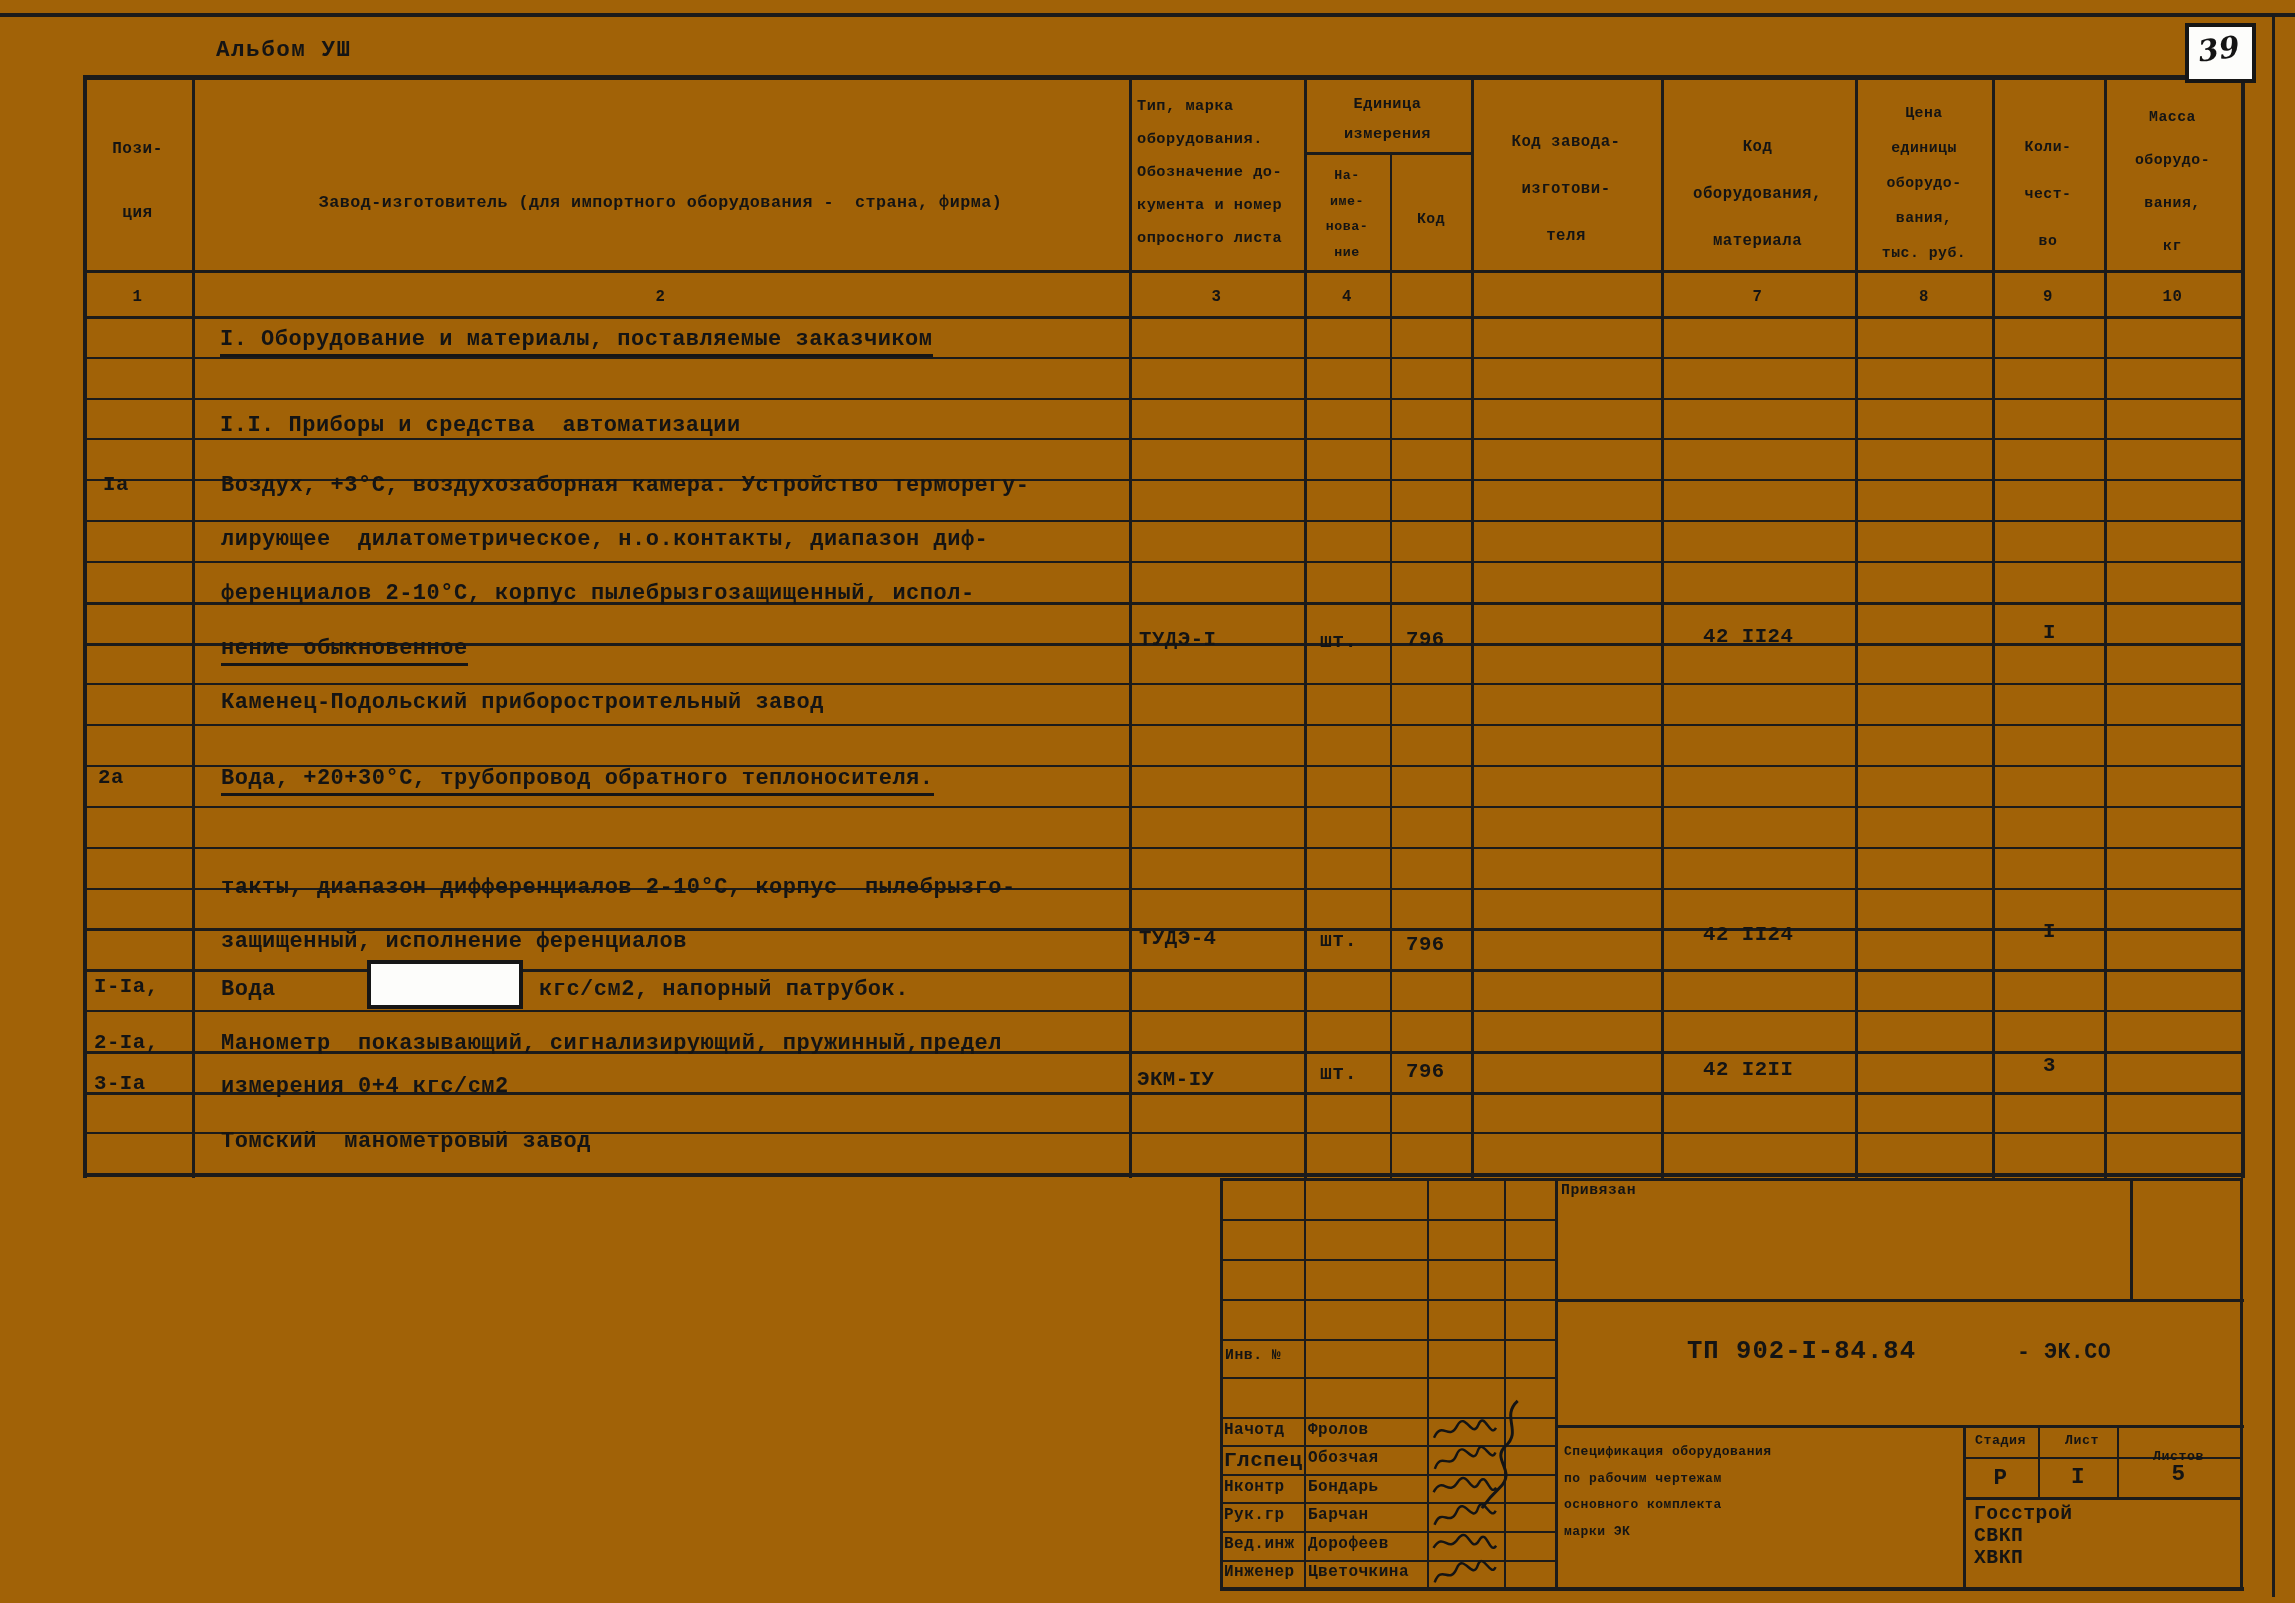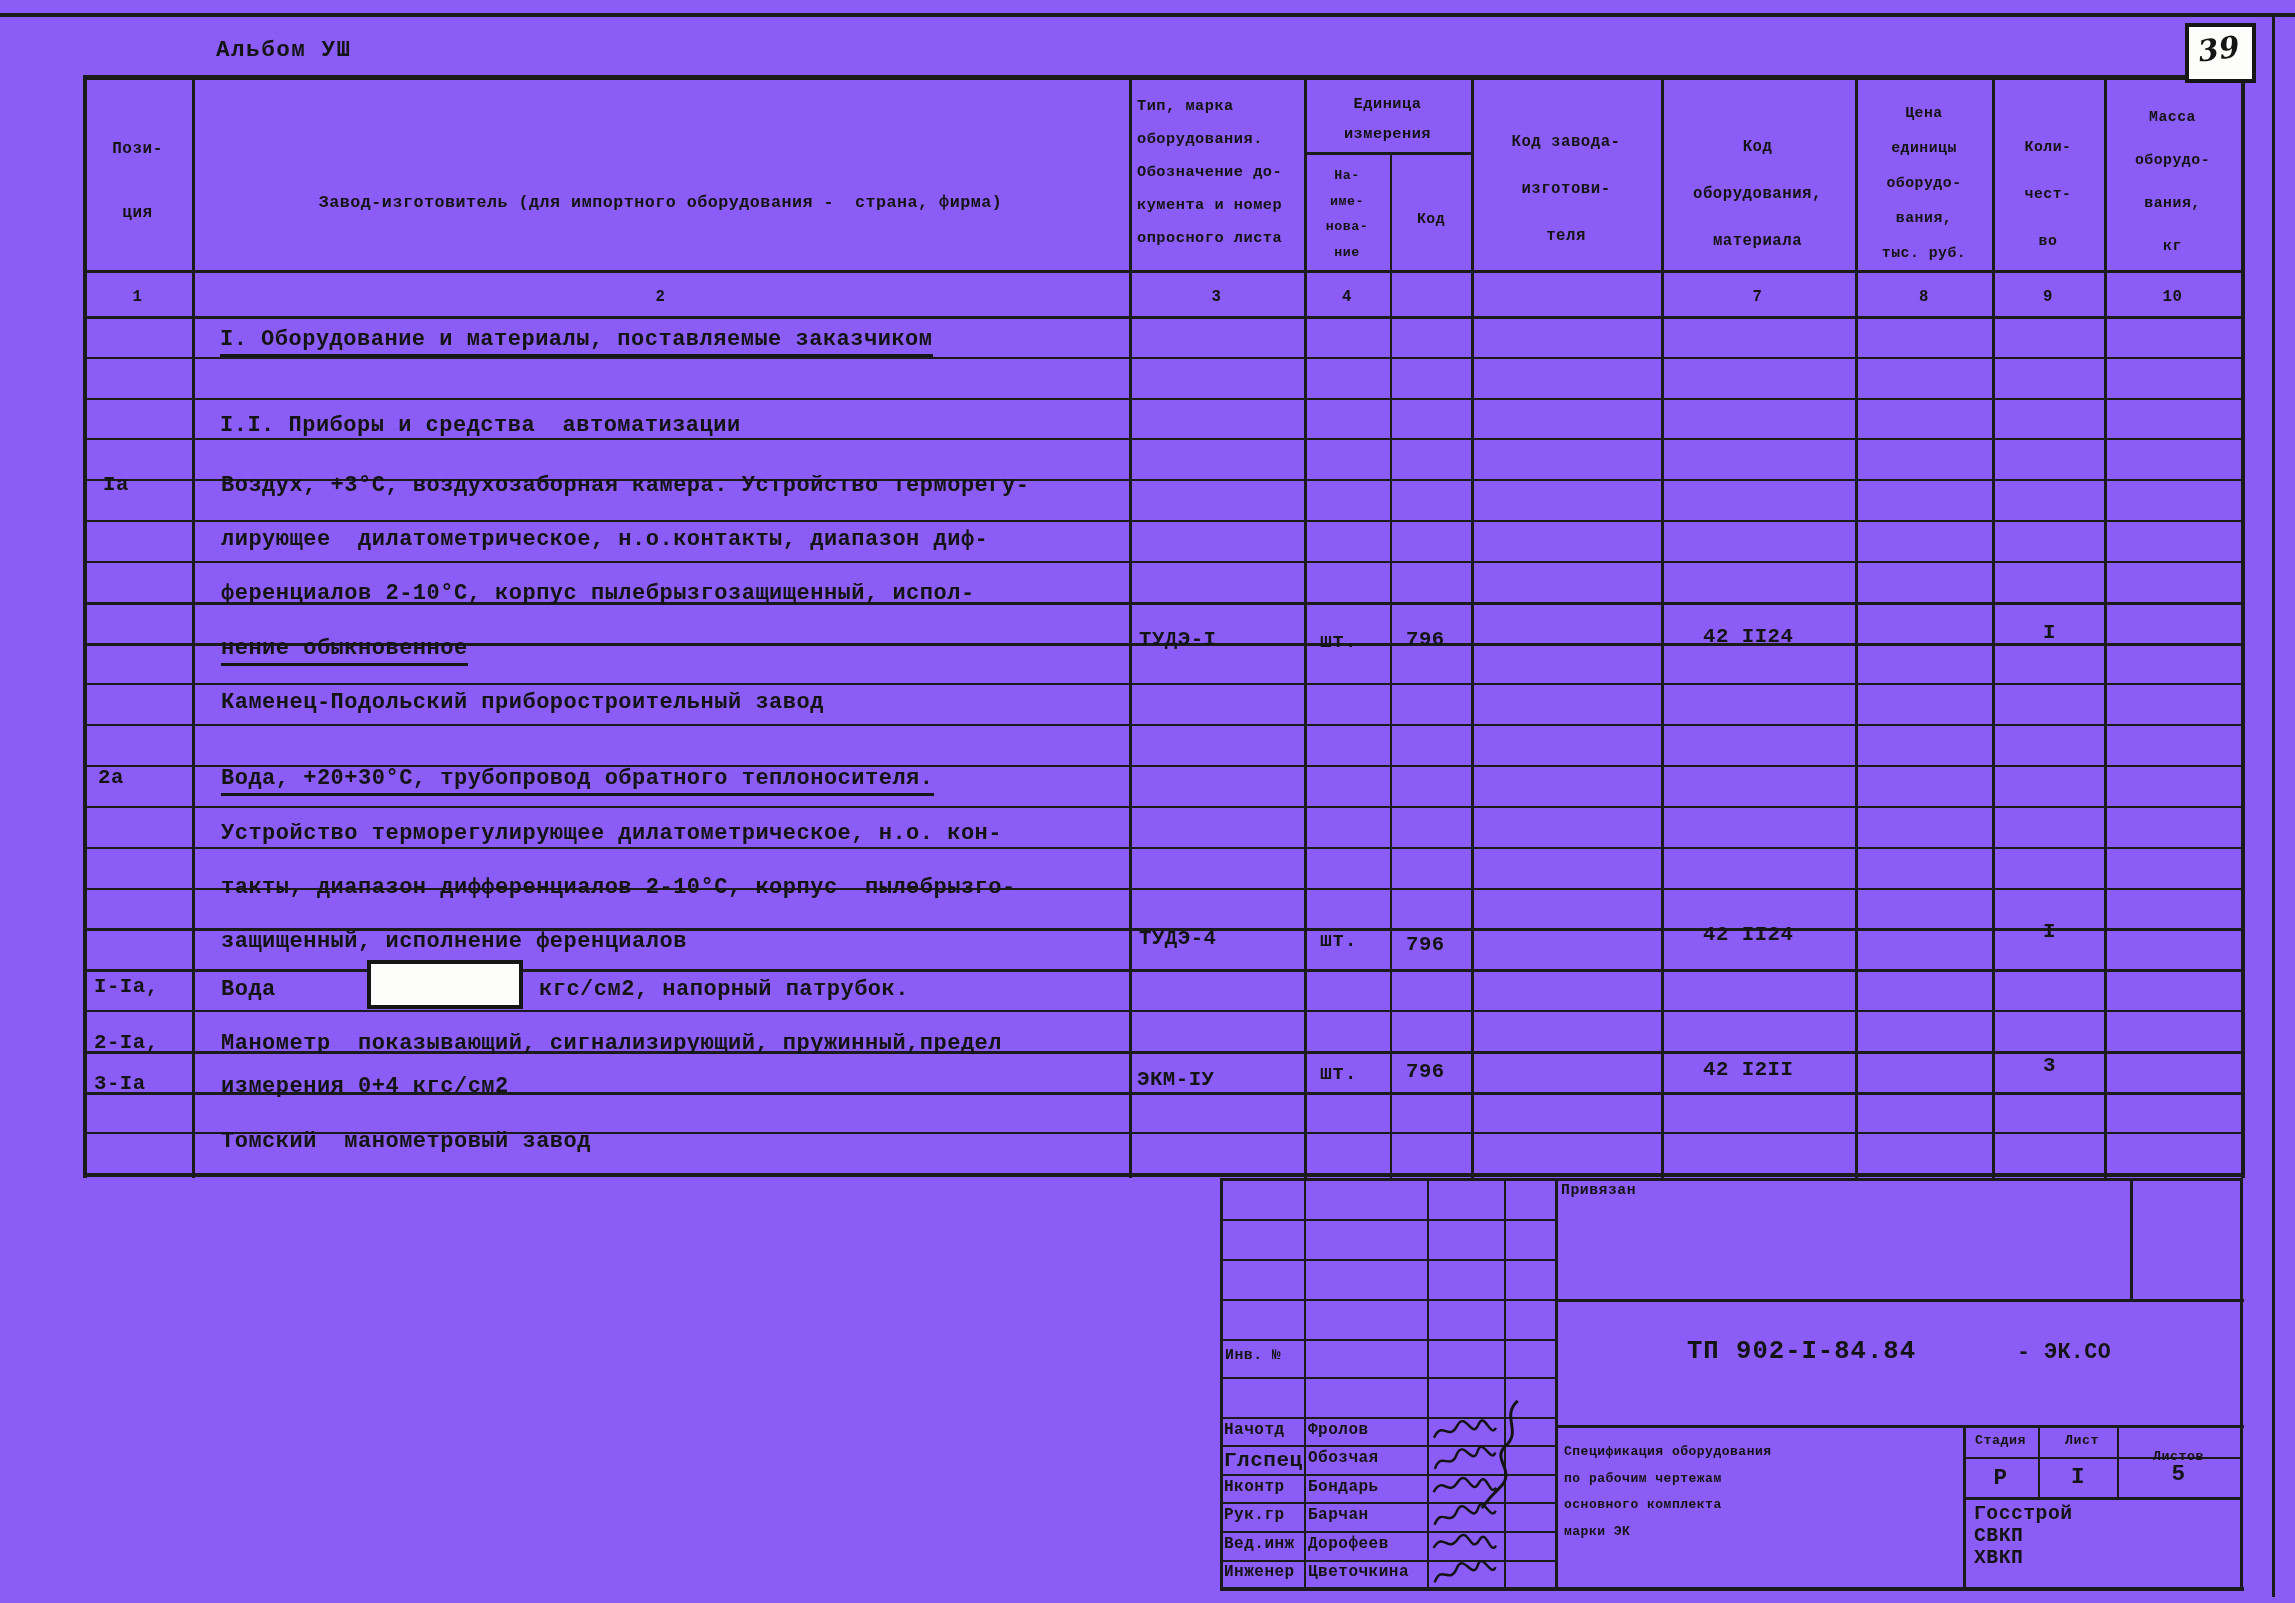--- a/index.html
+++ b/index.html
@@ -1,16 +1,16 @@
 <!DOCTYPE html>
 <html style="font-size:7.9px"><head>
 <meta charset="utf-8">
 <style>
   html,body{margin:0;padding:0;background:#e8e8e4;}
-  .page{position:relative;width:2295px;height:1604px;background:#8b5cf6;overflow:hidden;
+  .page{position:relative;width:2295px;height:1604px;background:#a16207;overflow:hidden;
         font-family:"Liberation Mono","DejaVu Sans Mono",monospace;color:#141414;}
   .hl{position:absolute;background:#1b1b1b;}
   .vl{position:absolute;background:#1b1b1b;}
   .t{position:absolute;white-space:pre;font-weight:700;letter-spacing:0.5px;}
   .pre{white-space:pre-line;}
   .ctr{text-align:center;}
   .ul{border-bottom:3px solid #161616;padding-bottom:2px;}
   .hand{font-family:"DejaVu Serif",serif;font-style:italic;font-weight:700;}
   .box{position:absolute;border:4.4px solid #161616;background:#fdfdfb;z-index:4;}
   .sig{position:absolute;z-index:5;}
@@ -121,21 +121,20 @@
   <div class="t ul" style="left:221px;top:636px;font-size:22px;">нение обыкновенное</div>
   <div class="t" style="left:221px;top:690px;font-size:22px;">Каменец-Подольский приборостроительный завод</div>
   <div class="t" style="left:1139px;top:628px;font-size:20.7px;">ТУДЭ-I</div>
   <div class="t" style="left:1320px;top:631px;font-size:19.7px;">шт.</div>
   <div class="t" style="left:1406px;top:628px;font-size:20.7px;">796</div>
   <div class="t" style="left:1703px;top:625px;font-size:20.7px;">42 II24</div>
   <div class="t" style="left:2043px;top:621px;font-size:20.7px;">I</div>
 
   <div class="t" style="left:98px;top:766px;font-size:20.7px;">2а</div>
   <div class="t ul" style="left:221px;top:766px;font-size:22px;">Вода, +20+30°С, трубопровод обратного теплоносителя.</div>
-  <div class="t" style="left:221px;top:821px;font-size:22px;">Устройство терморегулирующее дилатометрическое, н.о. кон-</div>
   <div class="t" style="left:221px;top:875px;font-size:22px;">такты, диапазон дифференциалов 2-10°С, корпус  пылебрызго-</div>
   <div class="t" style="left:221px;top:929px;font-size:22px;">защищенный, исполнение ференциалов</div>
   <div class="t" style="left:1139px;top:927px;font-size:20.7px;">ТУДЭ-4</div>
   <div class="t" style="left:1320px;top:930px;font-size:19.7px;">шт.</div>
   <div class="t" style="left:1406px;top:933px;font-size:20.7px;">796</div>
   <div class="t" style="left:1703px;top:923px;font-size:20.7px;">42 II24</div>
   <div class="t" style="left:2043px;top:920px;font-size:20.7px;">I</div>
 
   <div class="t" style="left:94px;top:975px;font-size:20.7px;">I-Iа,</div>
   <div class="t" style="left:94px;top:1031px;font-size:20.7px;">2-Iа,</div>

